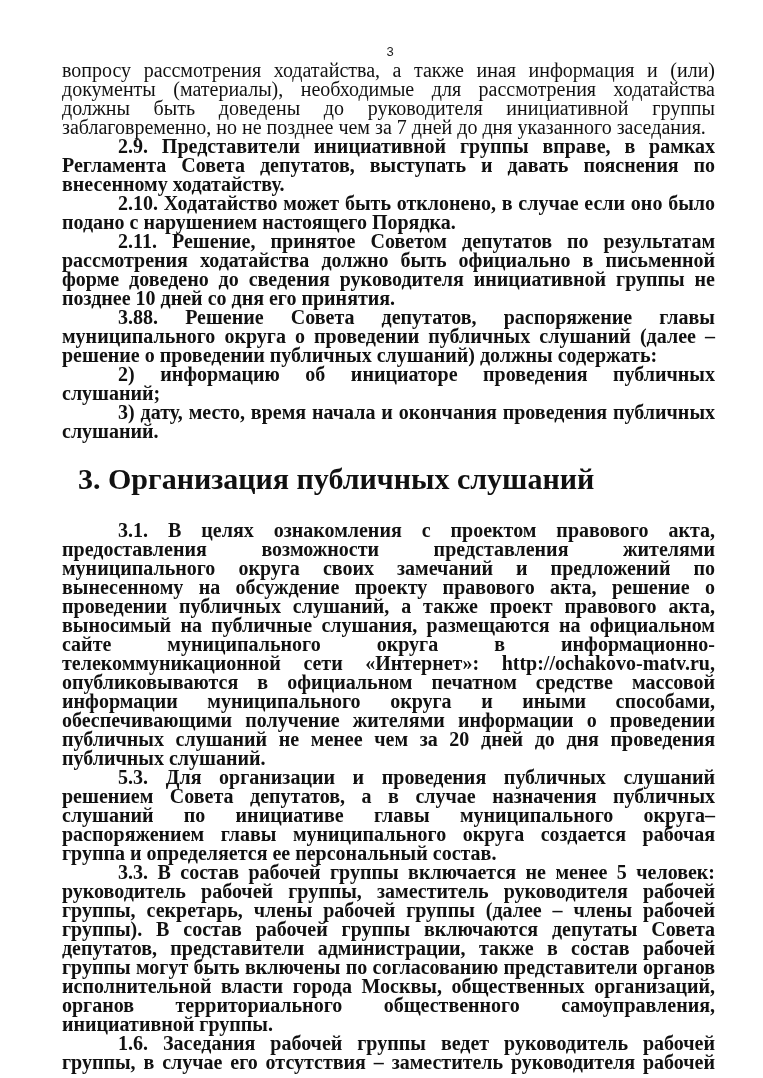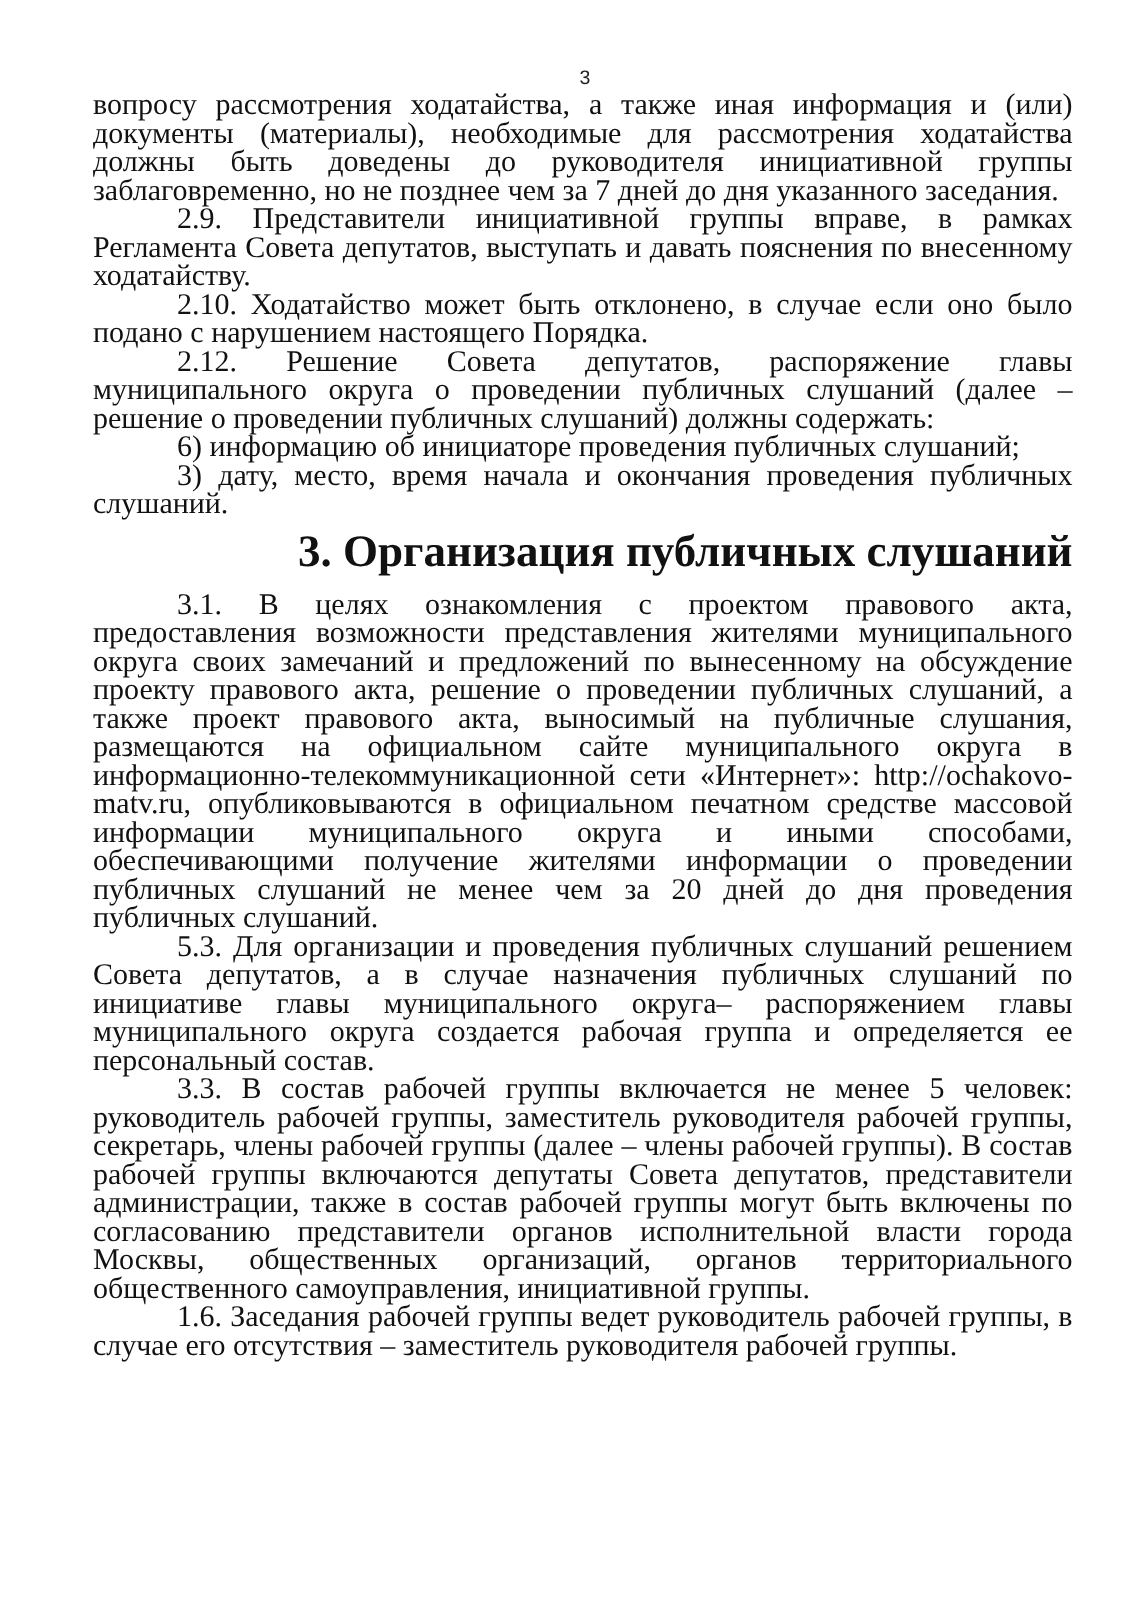--- a/index.html
+++ b/index.html
@@ -12,39 +12,40 @@
   .page-number {
     position: absolute; top: 44px; left: 0; width: 780px; text-align: center;
     font-family: "Liberation Sans", "DejaVu Sans", sans-serif;
     font-size: 13px; color: #222;
   }
   .body {
     position: absolute; left: 62px; top: 61px; width: 653px;
     font-size: 20px; line-height: 19px;
   }
   .p { margin: 0; text-align: justify; text-align-last: left; }
-  .p.indent { text-indent: 56px; }
+  .p.indent { text-indent: 56px; font-weight: bold; }
   .p.justify-last { text-align-last: justify; }
   .heading {
-    margin: 0; text-align: right; font-weight: bold;
+    margin: 16px; text-align: left; font-weight: bold;
     padding-top: 12px; padding-bottom: 17px;
   }
 </style>
 </head>
 <body>
 
 <div class="page">
   <div class="page-number">3</div>
 
   <div class="body">
     <p class="p">вопросу рассмотрения ходатайства, а также иная информация и (или) документы (материалы), необходимые для рассмотрения ходатайства должны быть доведены до руководителя инициативной группы заблаговременно, но не позднее чем за 7 дней до дня указанного заседания.</p>
     <p class="p indent">2.9. Представители инициативной группы вправе, в рамках Регламента Совета депутатов, выступать и давать пояснения по внесенному ходатайству.</p>
     <p class="p indent">2.10. Ходатайство может быть отклонено, в случае если оно было подано с нарушением настоящего Порядка.</p>
-    <p class="p indent">2.12. Решение Совета депутатов, распоряжение главы муниципального округа о проведении публичных слушаний (далее – решение о проведении публичных слушаний) должны содержать:</p>
-    <p class="p indent">6) информацию об инициаторе проведения публичных слушаний;</p>
+    <p class="p indent">2.11. Решение, принятое Советом депутатов по результатам рассмотрения ходатайства должно быть официально в письменной форме доведено до сведения руководителя инициативной группы не позднее 10 дней со дня его принятия.</p>
+    <p class="p indent">3.88. Решение Совета депутатов, распоряжение главы муниципального округа о проведении публичных слушаний (далее – решение о проведении публичных слушаний) должны содержать:</p>
+    <p class="p indent">2) информацию об инициаторе проведения публичных слушаний;</p>
     <p class="p indent">3) дату, место, время начала и окончания проведения публичных слушаний.</p>
 
     <h2 class="heading">3. Организация публичных слушаний</h2>
 
     <p class="p indent">3.1. В целях ознакомления с проектом правового акта, предоставления возможности представления жителями муниципального округа своих замечаний и предложений по вынесенному на обсуждение проекту правового акта, решение о проведении публичных слушаний, а также проект правового акта, выносимый на публичные слушания, размещаются на официальном сайте муниципального округа в информационно-телекоммуникационной сети «Интернет»: http://ochakovo-matv.ru, опубликовываются в официальном печатном средстве массовой информации муниципального округа и иными способами, обеспечивающими получение жителями информации о проведении публичных слушаний не менее чем за 20 дней до дня проведения публичных слушаний.</p>
     <p class="p indent">5.3. Для организации и проведения публичных слушаний решением Совета депутатов, а в случае назначения публичных слушаний по инициативе главы муниципального округа– распоряжением главы муниципального округа создается рабочая группа и определяется ее персональный состав.</p>
     <p class="p indent">3.3. В состав рабочей группы включается не менее 5 человек: руководитель рабочей группы, заместитель руководителя рабочей группы, секретарь, члены рабочей группы (далее – члены рабочей группы). В состав рабочей группы включаются депутаты Совета депутатов, представители администрации, также в состав рабочей группы могут быть включены по согласованию представители органов исполнительной власти города Москвы, общественных организаций, органов территориального общественного самоуправления, инициативной группы.</p>
     <p class="p indent">1.6. Заседания рабочей группы ведет руководитель рабочей группы, в случае его отсутствия – заместитель руководителя рабочей группы.</p>
   </div>
 </div>

